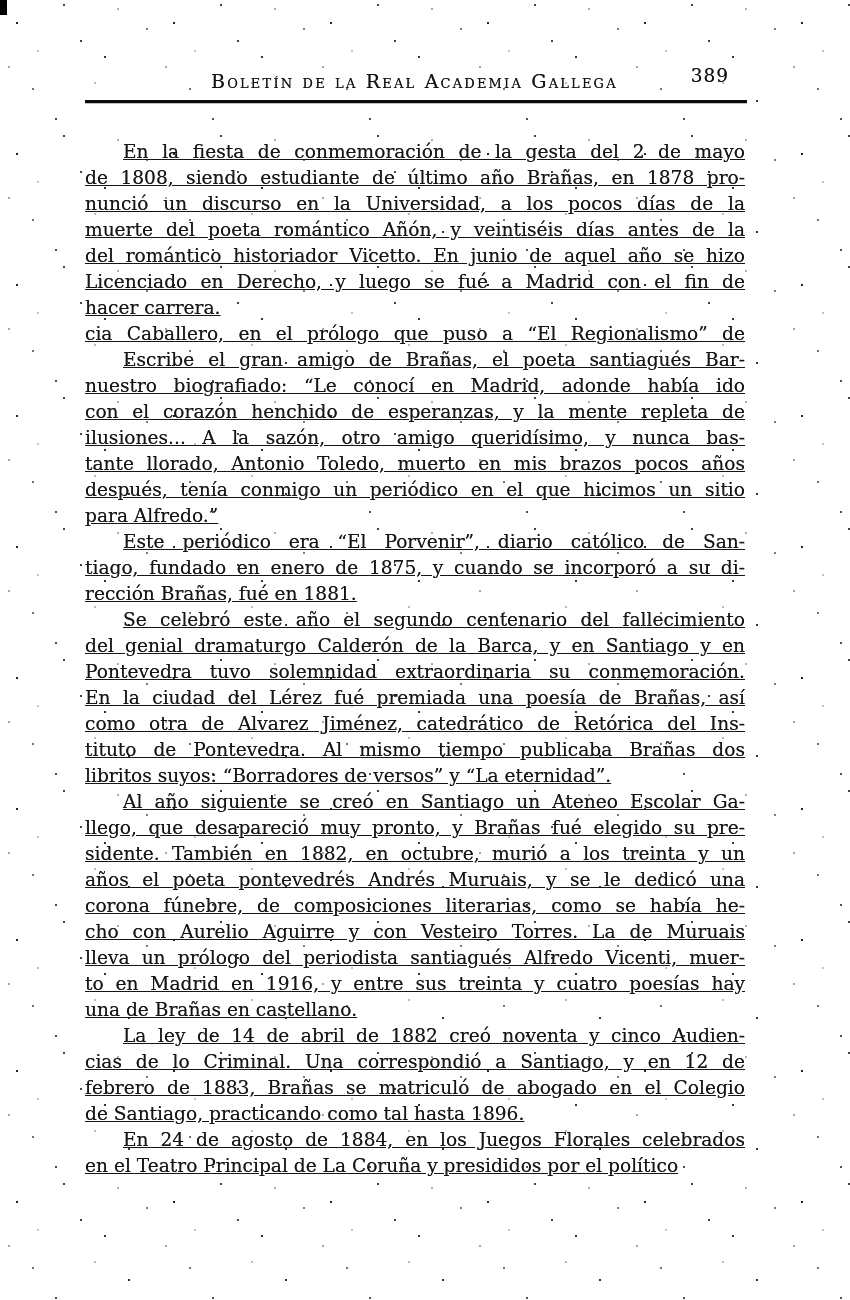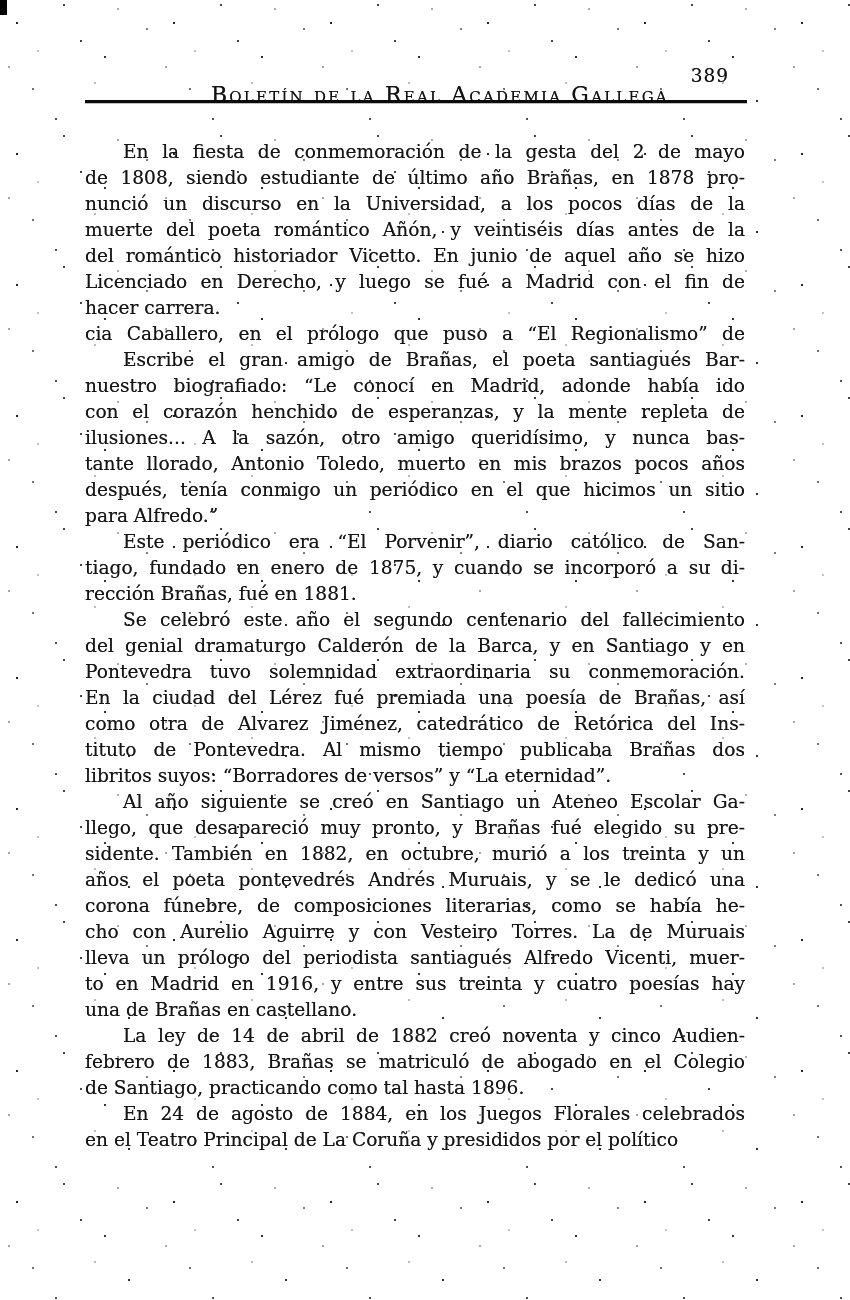--- a/index.html
+++ b/index.html
@@ -39,23 +39,23 @@
     background: #000;
   }
 
   header {
     position: absolute;
     left: 85px; top: 66px;
     width: 660px; height: 26px;
   }
   .journal {
     position: absolute;
-    left: 126px; top: 16px;
+    left: 126px; top: 4px;
     font-variant: small-caps;
-    font-size: 22px;
+    font-size: 19px;
     letter-spacing: 2.2px;
     white-space: nowrap;
     color: #121212;
     text-shadow: 0 0 .5px rgba(0,0,0,.65);
   }
   .pagenum {
     position: absolute;
     right: 16px; top: -1px;
     font-size: 18.5px;
     letter-spacing: 1px;
@@ -78,20 +78,21 @@
     line-height: 26px;
     color: #151515;
     text-shadow: 0 0 .5px rgba(0,0,0,.6);
   }
   .para { margin: 0; }
   .line {
     text-align: justify;
     text-align-last: justify;
     height: 26px;
     overflow: hidden;
+    text-decoration: underline;
   }
   .line.indent { text-indent: 38px; }
   .line.last { text-align-last: left; }
 </style>
 </head>
 <body>
 
 <div class="page">
 
   <div class="corner-mark"></div>
@@ -143,20 +144,21 @@
         <div class="line">sidente. También en 1882, en octubre, murió a los treinta y un</div>
         <div class="line">años el poeta pontevedrés Andrés Muruais, y se le dedicó una</div>
         <div class="line">corona fúnebre, de composiciones literarias, como se había he-</div>
         <div class="line">cho con Aurelio Aguirre y con Vesteiro Torres. La de Muruais</div>
         <div class="line">lleva un prólogo del periodista santiagués Alfredo Vicenti, muer-</div>
         <div class="line">to en Madrid en 1916, y entre sus treinta y cuatro poesías hay</div>
         <div class="line last">una de Brañas en castellano.</div>
       </div>
       <div class="para">
         <div class="line indent">La ley de 14 de abril de 1882 creó noventa y cinco Audien-</div>
+        <div class="line">cias de lo Criminal. Una correspondió a Santiago, y en 12 de</div>
         <div class="line">febrero de 1883, Brañas se matriculó de abogado en el Colegio</div>
         <div class="line last">de Santiago, practicando como tal hasta 1896.</div>
       </div>
       <div class="para">
         <div class="line indent">En 24 de agosto de 1884, en los Juegos Florales celebrados</div>
         <div class="line last">en el Teatro Principal de La Coruña y presididos por el político</div>
       </div>
     </main>
 
 </div>

